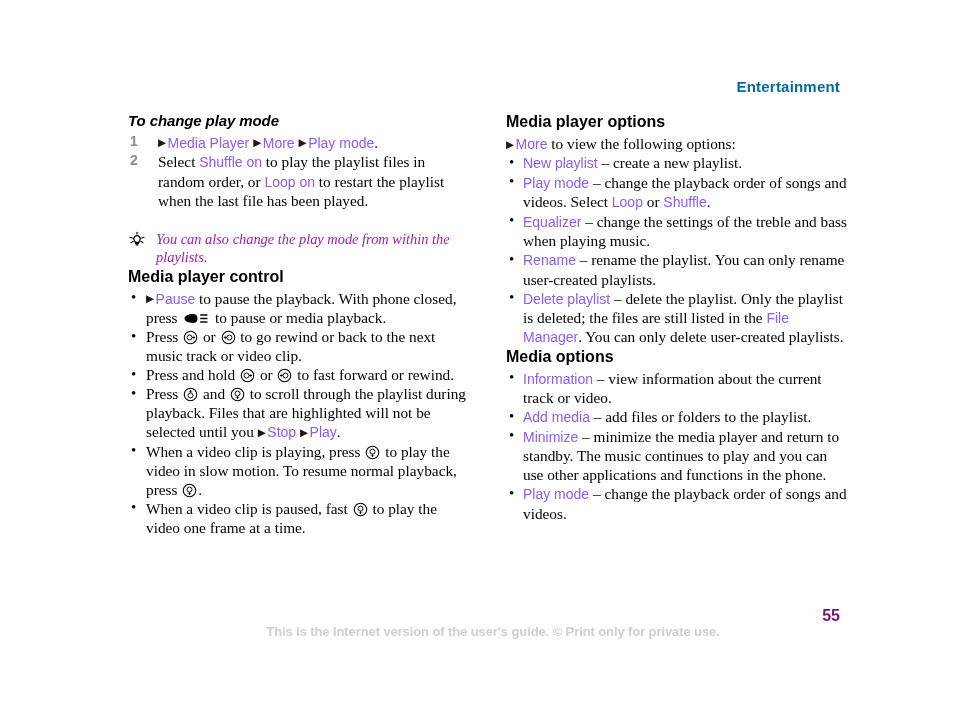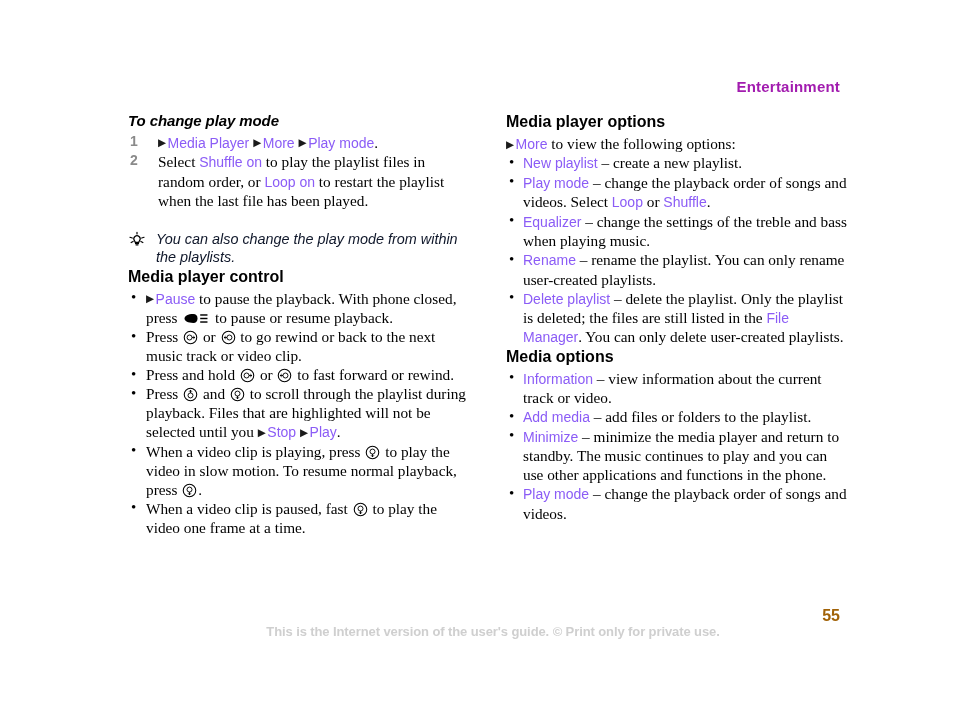--- a/index.html
+++ b/index.html
@@ -22,21 +22,21 @@
   }
 
   
   .running-header {
     position: absolute;
     top: 78px;
     right: 114px;
     font-family: "Liberation Sans", "DejaVu Sans", sans-serif;
     font-weight: bold;
     font-size: 15px;
-    color: #a21caf;
+    color: #0369a1;
     letter-spacing: 0.2px;
   }
 
   
   .col {
     position: absolute;
     top: 112px;
   }
   .col-left  { left: 128px;  width: 340px; }
   .col-right { left: 506px;  width: 345px; }
@@ -130,24 +130,24 @@
     font-size: 15.3px;
     line-height: 1.245;
   }
 
   
   .tip {
     position: relative;
     margin-top: 20px;
     padding-left: 28px;
     font-style: italic;
-    font-family: Liberation Sans, sans-serif;
+    font-family: Liberation Serif, serif;
     font-size: 14.4px;
     line-height: 1.27;
-    color: #0f172a;
+    color: #a21caf;
   }
   .tip .bulb {
     position: absolute;
     left: 0;
     top: 1px;
     width: 18px;
     height: 18px;
   }
 
   
@@ -180,21 +180,21 @@
     letter-spacing: -0.1px;
     padding-left: 32px;
   }
   .page-number {
     position: absolute;
     top: 607px;
     right: 114px;
     font-family: "Liberation Sans", "DejaVu Sans", sans-serif;
     font-weight: bold;
     font-size: 16px;
-    color: #a16207;
+    color: #701a75;
   }
 </style>
 </head>
 <body>
 
 <div class="page">
 
   <div class="running-header">Entertainment</div>
 
   <div class="col col-left">
@@ -222,21 +222,21 @@
     <h2 class="sec spacer-before">Media player control</h2>
 
     <ul class="ul" id="control-bullets">
         <li><span class="dot">•</span><span class="arw">▶</span><span class="ui">Pause</span><span> to pause the playback. With phone closed, press </span><span class="keywide"><svg viewBox="0 0 34 16" width="26" height="13">
               <path d="M13.5 2.2 C6.5 2.2 2 4.6 2 8 C2 11.4 6.5 13.8 13.5 13.8 C17 13.8 19 11.6 19 8 C19 4.4 17 2.2 13.5 2.2 Z" fill="#000"></path>
               <g stroke="#000" stroke-width="1.9" stroke-linecap="butt">
                 <path d="M22.5 3.4 H32"></path>
                 <path d="M22.5 8 H32"></path>
                 <path d="M22.5 12.6 H32"></path>
               </g>
-            </svg></span><span> to pause or resume playback.</span></li>
+            </svg></span><span> to pause or media playback.</span></li>
         <li><span class="dot">•</span><span>Press </span><span class="key"><svg viewBox="0 0 24 24" width="15" height="15">
               <circle cx="12" cy="12" r="10" fill="none" stroke="#000" stroke-width="1.7"></circle>
               <g transform="rotate(0 12 12)">
                 <circle cx="10.5" cy="12" r="4" fill="none" stroke="#000" stroke-width="1.5"></circle>
                 <path d="M15 12 L18.6 12 M17 10.2 L18.9 12 L17 13.8" fill="none" stroke="#000" stroke-width="1.5" stroke-linecap="round" stroke-linejoin="round"></path>
               </g>
             </svg></span><span> or </span><span class="key"><svg viewBox="0 0 24 24" width="15" height="15">
               <circle cx="12" cy="12" r="10" fill="none" stroke="#000" stroke-width="1.7"></circle>
               <g transform="rotate(180 12 12)">
                 <circle cx="10.5" cy="12" r="4" fill="none" stroke="#000" stroke-width="1.5"></circle>

